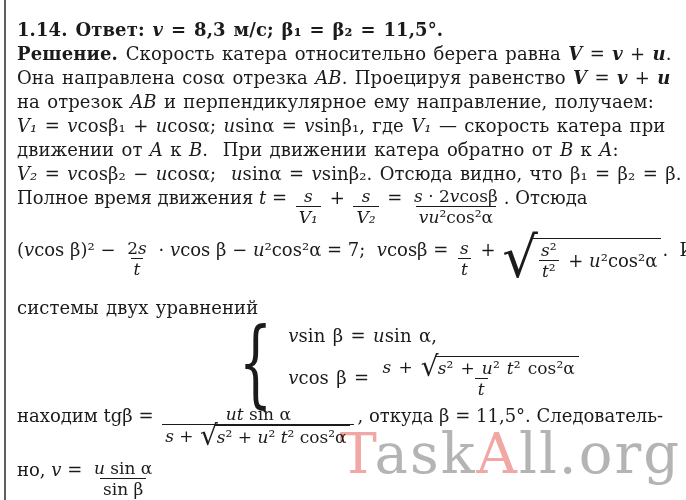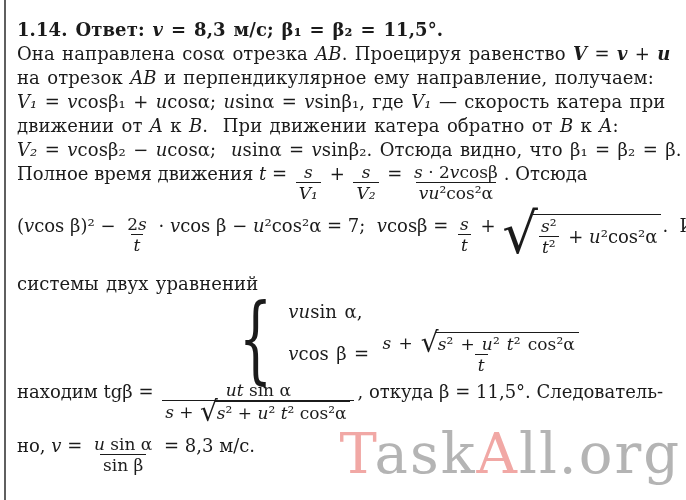--- a/index.html
+++ b/index.html
@@ -57,20 +57,21 @@
 <body>
 
 <div class="watermark">
   <span class="wm-0" style="color: rgb(241, 168, 165);">T</span><span class="wm-1" style="color: rgb(180, 180, 180);">ask</span><span class="wm-2" style="color: rgb(241, 168, 165);">A</span><span class="wm-3" style="color: rgb(180, 180, 180);">ll.org</span>
 </div>
 
 <div class="left-rule"></div>
 
 <div class="doc">
   <div class="line"><span class="run b">1.14. Ответ: </span><span class="run bi">v</span><span class="run b"> = 8,3 м/с; β₁ = β₂ = 11,5°.</span></div>
+  <div class="line"><span class="run b">Решение. </span><span class="run ">Скорость катера относительно берега равна </span><span class="run bi">V</span><span class="run "> = </span><span class="run bi">v</span><span class="run "> + </span><span class="run bi">u</span><span class="run ">.</span></div>
   <div class="line"><span class="run ">Она направлена cosα отрезка </span><span class="run i">AB</span><span class="run ">. Проецируя равенство </span><span class="run bi">V</span><span class="run "> = </span><span class="run bi">v</span><span class="run "> + </span><span class="run bi">u</span></div>
   <div class="line"><span class="run ">на отрезок </span><span class="run i">AB</span><span class="run "> и перпендикулярное ему направление, получаем:</span></div>
   <div class="line"><span class="run i">V₁</span><span class="run "> = </span><span class="run i">v</span><span class="run ">cosβ₁ + </span><span class="run i">u</span><span class="run ">cosα; </span><span class="run i">u</span><span class="run ">sinα = </span><span class="run i">v</span><span class="run ">sinβ₁, где </span><span class="run i">V₁</span><span class="run "> — скорость катера при</span></div>
   <div class="line"><span class="run ">движении от </span><span class="run i">A</span><span class="run "> к </span><span class="run i">B</span><span class="run ">.  При движении катера обратно от </span><span class="run i">B</span><span class="run "> к </span><span class="run i">A</span><span class="run ">:</span></div>
   <div class="line"><span class="run i">V₂</span><span class="run "> = </span><span class="run i">v</span><span class="run ">cosβ₂ − </span><span class="run i">u</span><span class="run ">cosα;  </span><span class="run i">u</span><span class="run ">sinα = </span><span class="run i">v</span><span class="run ">sinβ₂. Отсюда видно, что β₁ = β₂ = β.</span></div>
   <div class="line math m52">
       <span class="run ">Полное время движения </span>
       <span class="run i">t</span>
       <span class="run "> = </span>
       <span class="frac">
@@ -115,20 +116,21 @@
       </span>
       <span class="run ">.  Из</span>
     </div>
   <div class="line"><span class="run ">системы двух уравнений</span></div>
   <div class="line cases-line">
       <span class="cases">
         <span class="cases-brace">{</span>
         <span class="cases-rows" style="display: flex;">
           <span class="cases-row">
             <span class="run i">v</span>
+            <span class="run ">sin β = </span>
             <span class="run i">u</span>
             <span class="run ">sin α,</span>
           </span>
           <span class="cases-row">
             <span class="run i">v</span>
             <span class="run ">cos β = </span>
             <span class="frac">
               <span class="num"><span class="run i">s</span><span class="run "> + </span><span class="sqrt"><span class="sqrt-sym">√</span><span class="sqrt-body"><span class="run i">s</span><span class="run ">² + </span><span class="run i">u</span><span class="run ">² </span><span class="run i">t</span><span class="run ">² cos²α</span></span></span></span>
               <span class="den"><span class="run i">t</span></span>
             </span>
@@ -145,15 +147,14 @@
       <span class="run ">, откуда β = 11,5°. Следователь-</span>
     </div>
   <div class="line math m50">
       <span class="run ">но, </span>
       <span class="run i">v</span>
       <span class="run "> = </span>
       <span class="frac">
         <span class="num"><span class="run i">u</span><span class="run "> sin α</span></span>
         <span class="den"><span class="run ">sin β</span></span>
       </span>
-      <span class="run "> = 8,3 м/с.</span>
     </div>
 </div>
 
 </body></html>

